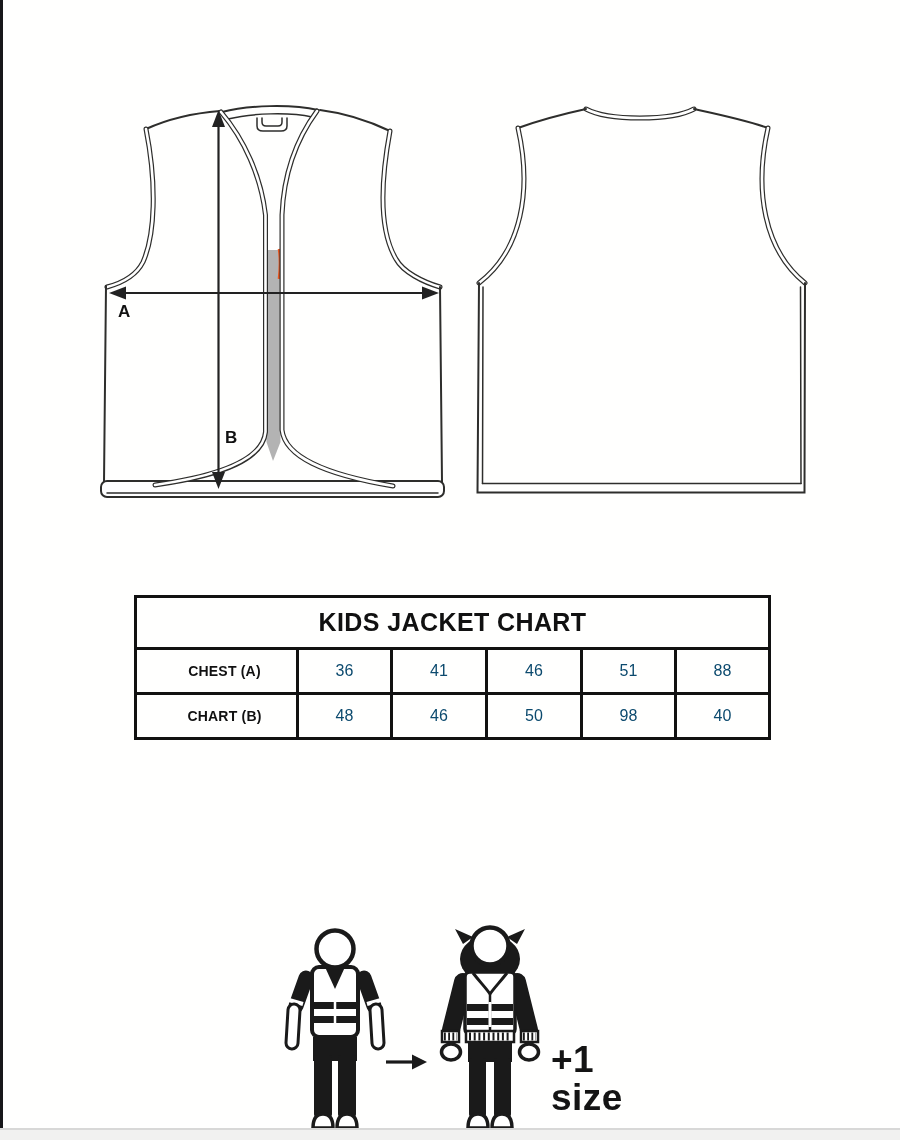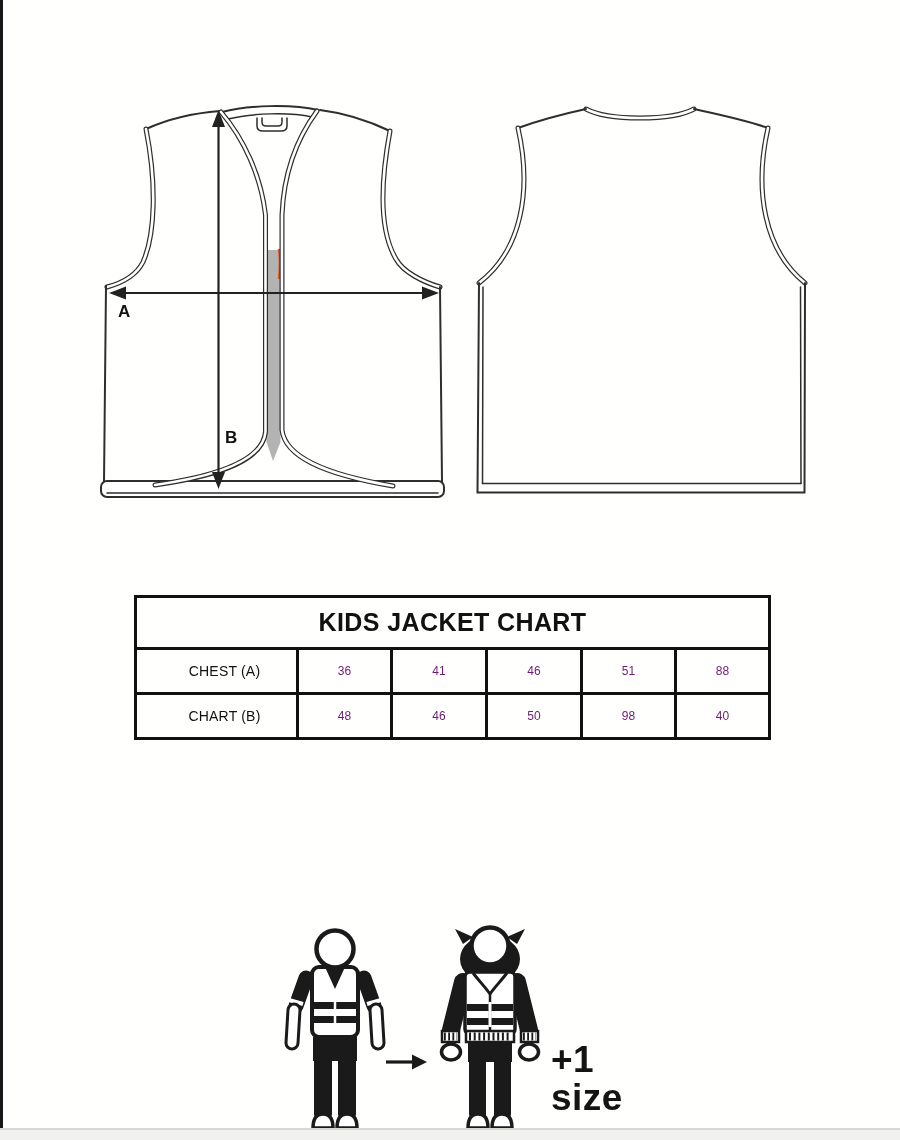--- a/index.html
+++ b/index.html
@@ -20,22 +20,22 @@
   .arrow-hd{fill:#222;stroke:none;}
   .meas-label{font-family:"Liberation Sans",sans-serif;font-weight:bold;font-size:17px;fill:#111;}
 
   
   .chart-wrap{position:absolute;left:134px;top:595px;}
   table.size-chart{border-collapse:collapse;table-layout:fixed;width:634px;}
   table.size-chart td{border:3px solid #111;text-align:center;vertical-align:middle;
     background:#fffffe;box-sizing:border-box;}
   td.title-cell{height:52px;font-weight:bold;font-size:25px;letter-spacing:.4px;}
   td.hdr{height:49px;font-weight:bold;font-size:14px;letter-spacing:.3px;}
-  td.rowlabel{height:45px;font-weight:normal;font-size:14px;text-align:left;padding-left:17px;letter-spacing:.2px;}
-  td.val{height:45px;font-size:12px;font-weight:normal;color:#701a75;}
+  td.rowlabel{height:45px;font-weight:bold;font-size:14px;text-align:left;padding-left:17px;letter-spacing:.2px;}
+  td.val{height:45px;font-size:16px;font-weight:normal;color:#0c4a6e;}
 
   
   .blk{fill:#1a1a1a;stroke:none;}
   .wht-out{fill:#ffffff;stroke:#1a1a1a;}
 
   .note-text{position:absolute;left:551px;top:1041px;font-weight:bold;
     font-size:37px;line-height:38px;color:#141414;letter-spacing:.5px;}
 </style>
 </head>
 <body>

